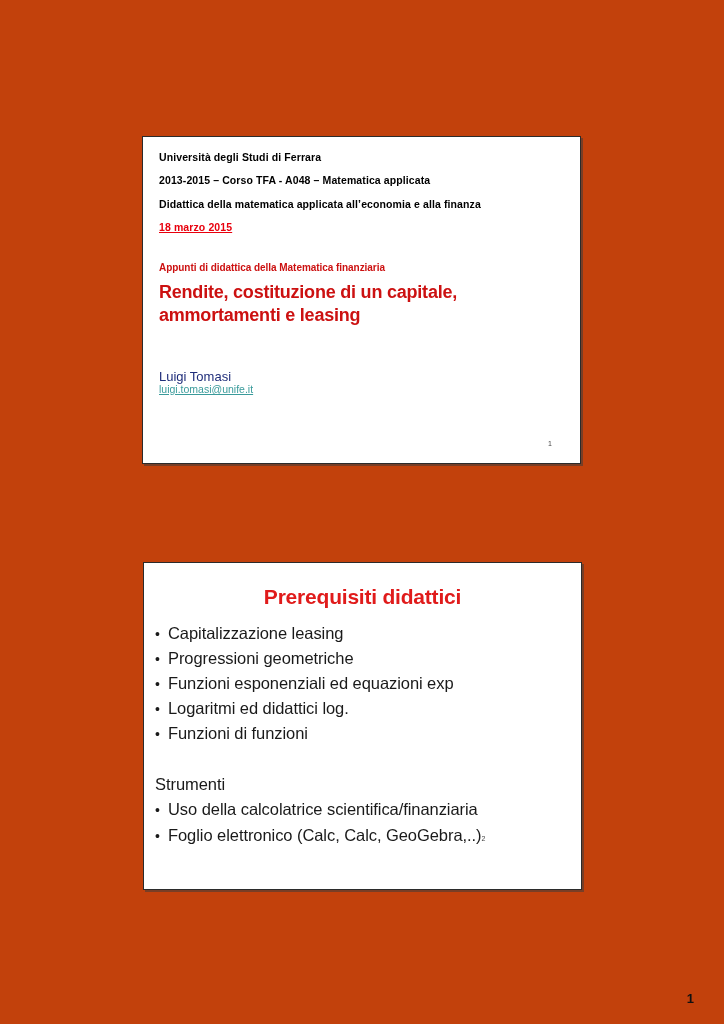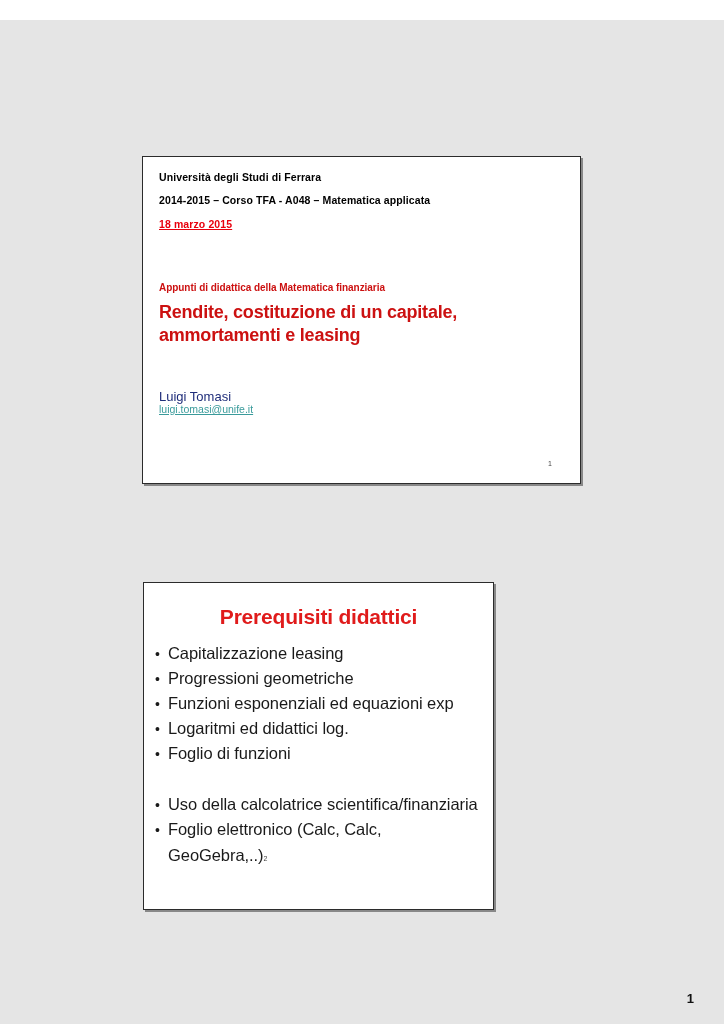--- a/index.html
+++ b/index.html
@@ -11,22 +11,21 @@
     width: 724px;
     height: 1024px;
     position: relative;
     font-family: "Liberation Sans", sans-serif;
     -webkit-font-smoothing: antialiased;
   }
 
   .page {
     position: absolute;
     inset: 0;
-    background: #e5e5e5;
-    margin-top: 20px;
+    background: #c2410c;
   }
 
   
   .slide {
     position: absolute;
     background: #ffffff;
     border: 1px solid #2b2b2b;
     box-shadow: 2px 2px 0 0 rgba(60,60,60,0.55);
     box-sizing: border-box;
     overflow: hidden;
@@ -35,21 +34,21 @@
   #slide-1 {
     left: 142px;
     top: 136px;
     width: 439px;
     height: 328px;
   }
 
   #slide-2 {
     left: 143px;
     top: 562px;
-    width: 351px;
+    width: 439px;
     height: 328px;
   }
 
   
   .s1-inner {
     position: absolute;
     left: 16px;
     top: 14px;
     right: 12px;
   }
@@ -198,21 +197,22 @@
   }
 </style>
 </head>
 <body>
 
 <div class="page">
 
   <div class="slide" id="slide-1">
     <div class="s1-inner">
       <div class="meta-line">Università degli Studi di Ferrara</div>
-      <div class="meta-line">2014-2015 – Corso TFA - A048 – Matematica applicata</div>
+      <div class="meta-line">2013-2015 – Corso TFA - A048 – Matematica applicata</div>
+      <div class="meta-line">Didattica della matematica applicata all’economia e alla finanza</div>
       <div class="meta-date">18 marzo 2015</div>
     </div>
 
     <div class="title-sub">Appunti di didattica della Matematica finanziaria</div>
     <div class="title-main">Rendite, costituzione di un capitale, ammortamenti e leasing</div>
 
     <div class="author">Luigi Tomasi</div>
     <a class="author-email" href="#">luigi.tomasi@unife.it</a>
 
     <div class="slide-num">1</div>
@@ -234,25 +234,26 @@
       <div class="bullet-row">
         <span class="bullet-dot">•</span>
         <span class="bullet-text">Funzioni esponenziali ed equazioni exp</span>
       </div>
       <div class="bullet-row">
         <span class="bullet-dot">•</span>
         <span class="bullet-text">Logaritmi ed didattici log.</span>
       </div>
       <div class="bullet-row">
         <span class="bullet-dot">•</span>
-        <span class="bullet-text">Foglio di funzioni</span>
+        <span class="bullet-text">Funzioni di funzioni</span>
       </div>
 
       <div class="spacer-row"></div>
 
+      <div class="plain-row">Strumenti</div>
 
       <div class="bullet-row">
         <span class="bullet-dot">•</span>
         <span class="bullet-text">Uso della calcolatrice scientifica/finanziaria</span>
       </div>
       <div class="bullet-row">
         <span class="bullet-dot">•</span>
         <span class="bullet-text"><span>Foglio elettronico (Calc, Calc, GeoGebra,..)</span><span class="inline-slide-num">2</span></span>
       </div>
 

